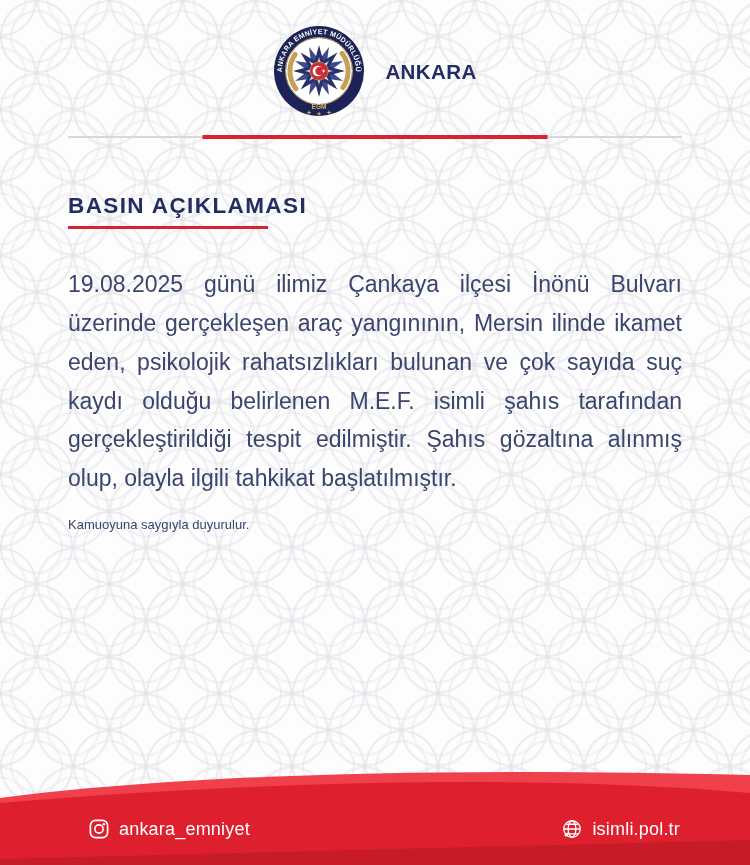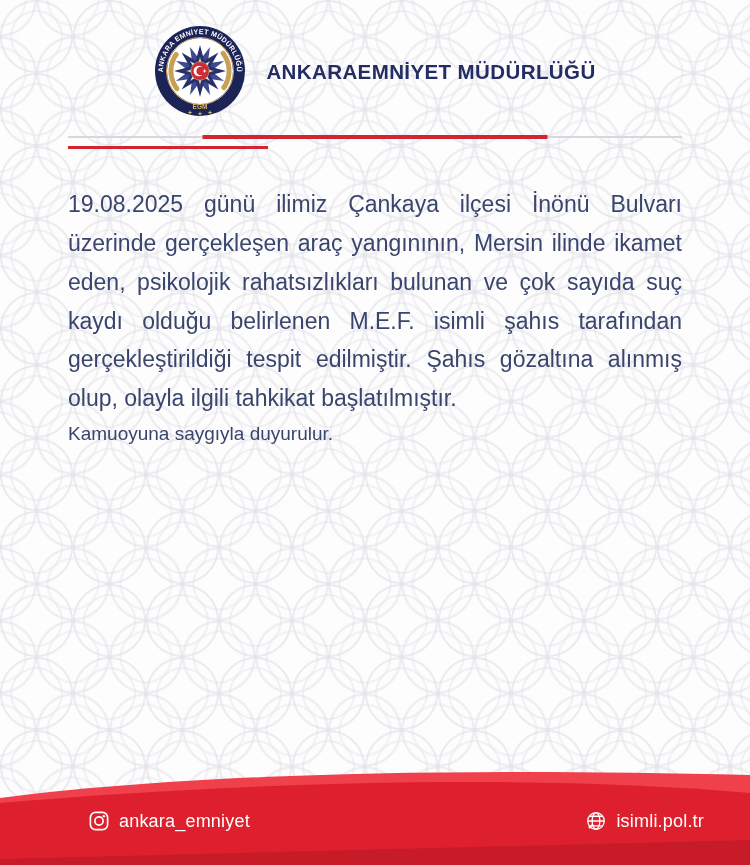--- a/index.html
+++ b/index.html
@@ -84,39 +84,39 @@
     letter-spacing:.6px;
   }
   .body-text{
     margin:36px 0 0;
     color:var(--body-text);
     font-size:23px;
     line-height:1.69;
     text-align:justify;
   }
   .closing{
-    margin:0 0 0;
+    margin:16px 0 0;
     color:var(--body-text);
-    font-size:19px;
+    font-size:13px;
     line-height:1.69;
   }
   .footer{
     position:absolute;
     left:0;bottom:0;
     width:750px;height:95px;
   }
   .footer-wave{position:absolute;left:0;bottom:0;display:block;}
   .footer-row{
     position:absolute;
-    left:0;bottom:8px;
+    left:0;bottom:0;
     width:100%;height:72px;
     display:flex;
     justify-content:space-between;
     align-items:center;
-    padding:0 46px 0 88px;
+    padding:0 70px 0 88px;
   }
   .footer-item{
     display:flex;align-items:center;gap:9px;
     color:#ffffff;
     font-size:18px;
     text-decoration:none;
     letter-spacing:.2px;
   }
   .footer-item svg{display:block;}
 </style>
@@ -151,30 +151,30 @@
           <textPath href="#arcTop" startOffset="50%" text-anchor="middle">ANKARA EMNİYET MÜDÜRLÜĞÜ</textPath>
         </text>
         <text x="46" y="84" font-size="6.5" font-weight="bold" fill="#d8b66a" text-anchor="middle" font-family="Liberation Sans, sans-serif">EGM</text>
         <use href="#spark" fill="#d8b66a" transform="translate(36 87.6) scale(1.05)"></use>
         <use href="#spark" fill="#d8b66a" transform="translate(46 88.8) scale(1.05)"></use>
         <use href="#spark" fill="#d8b66a" transform="translate(56 87.6) scale(1.05)"></use>
       </svg>
     </div>
     <div class="org-name">
       <span>ANKARA</span>
-      <span>EMNİYET MÜDÜRLÜĞÜ</span>
     </div>
   </header>
 
   <div class="divider">
     <span class="divider-line"></span>
     <span class="divider-red"></span>
   </div>
 
   <main class="content">
+    <h1 class="title">BASIN AÇIKLAMASI</h1>
     <div class="title-underline"></div>
     <p class="body-text">19.08.2025 günü ilimiz Çankaya ilçesi İnönü Bulvarı üzerinde gerçekleşen araç yangınının, Mersin ilinde ikamet eden, psikolojik rahatsızlıkları bulunan ve çok sayıda suç kaydı olduğu belirlenen M.E.F. isimli şahıs tarafından gerçekleştirildiği tespit edilmiştir. Şahıs gözaltına alınmış olup, olayla ilgili tahkikat başlatılmıştır.</p>
     <p class="closing">Kamuoyuna saygıyla duyurulur.</p>
   </main>
 
   <footer class="footer">
     <svg class="footer-wave" width="750" height="95" viewBox="0 0 750 95" preserveAspectRatio="none">
       <path fill="#ef404b" d="M0,28 C 180,5 430,-3 750,5 L750,95 L0,95 Z"></path>
       <path fill="#de1f2d" d="M0,33 C 230,13 520,3 750,23 L750,95 L0,95 Z"></path>
       <path fill="rgba(0,0,0,0.10)" d="M0,89 L750,70 L750,95 L0,95 Z"></path>

